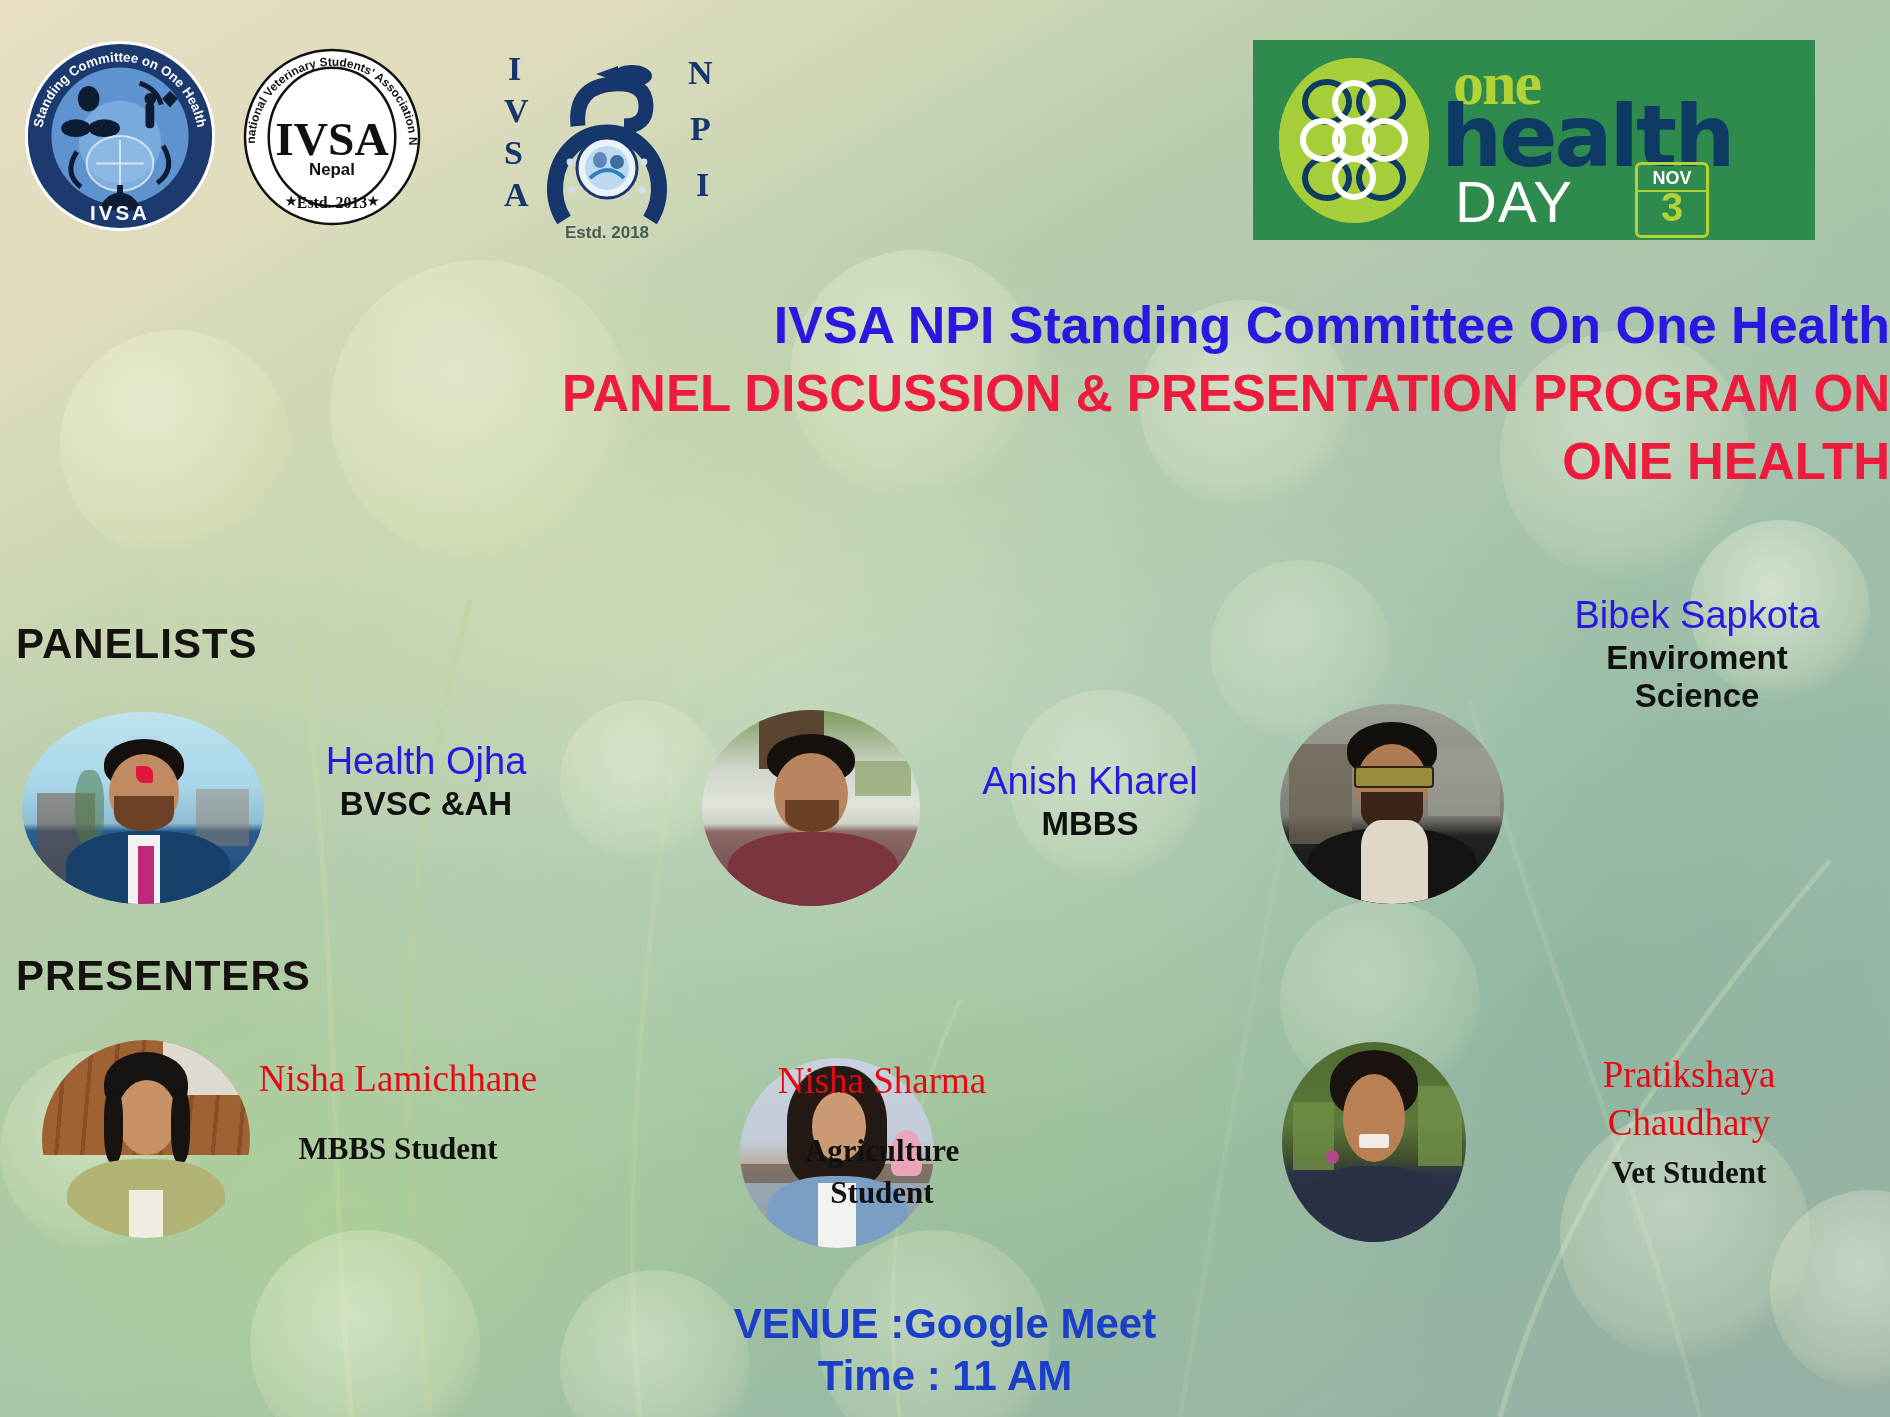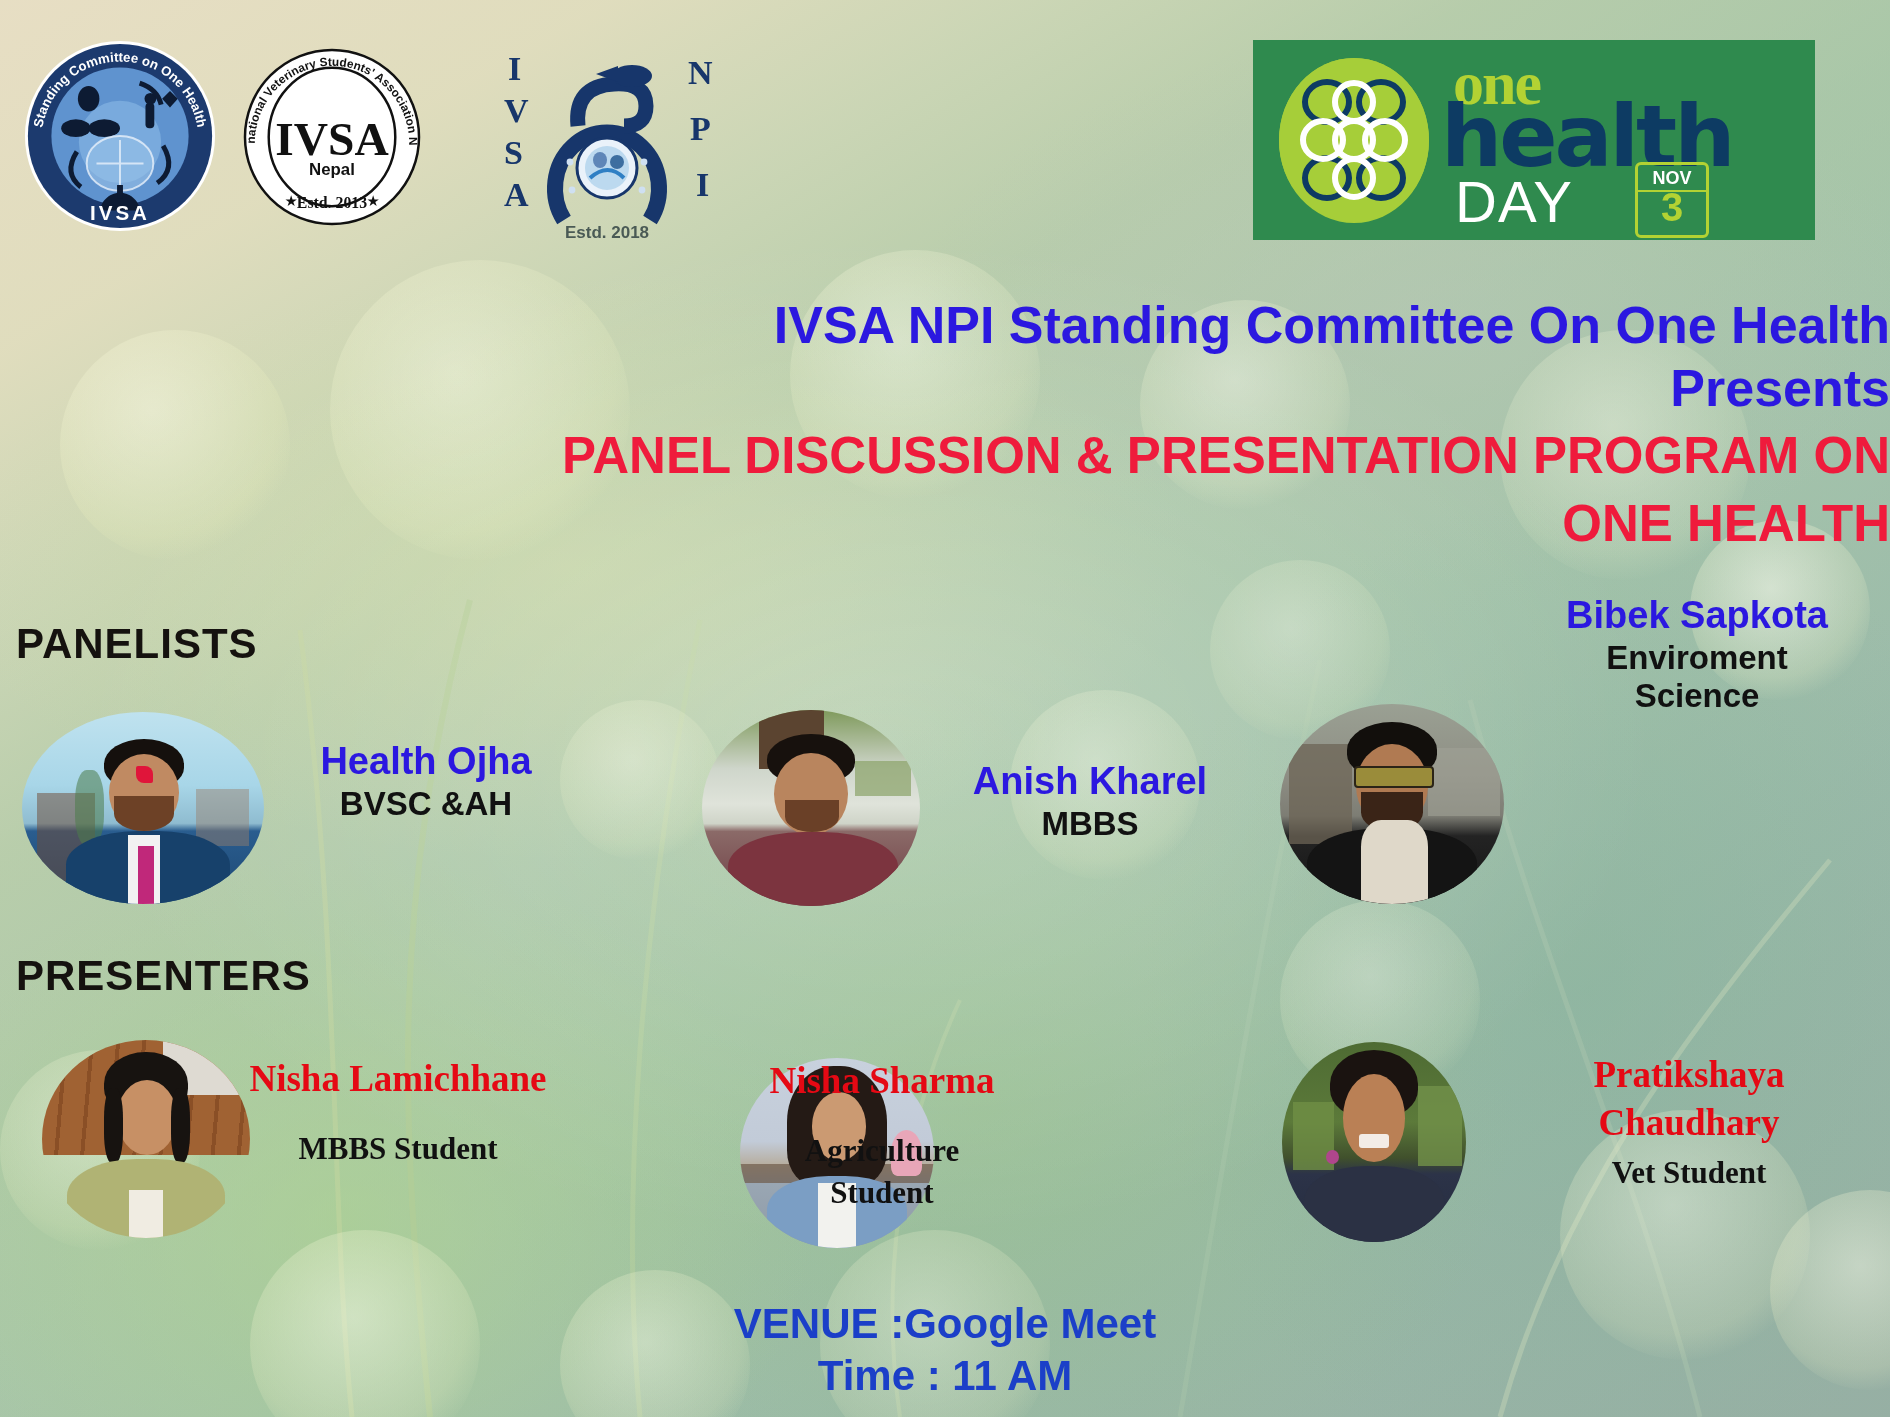--- a/index.html
+++ b/index.html
@@ -117,21 +117,21 @@
   #sec-panelists{left:16px;top:620px;}
   #sec-presenters{left:16px;top:952px;}
 
   
   .photo{
     position:absolute;border-radius:50%;overflow:hidden;
   }
   .photo .pic{width:100%;height:100%;position:relative;}
   .pname{
     position:absolute;text-align:center;
-    font-weight:bold;line-height:1.05;
+    font-weight:normal;line-height:1.05;
   }
   .prole{
     position:absolute;text-align:center;
     font-weight:bold;line-height:1.08;
   }
   .panel-name{color:#2b18e0;font-size:38px;font-family:"Liberation Sans", sans-serif;}
   .panel-role{color:#111;font-size:33px;font-family:"Liberation Sans", sans-serif;}
   .pres-name{color:#e50914;font-size:37px;font-family:"Liberation Serif", serif;}
   .pres-role{color:#111;font-size:31px;font-family:"Liberation Serif", serif;}
 
@@ -278,21 +278,20 @@
           <div class="nov">NOV</div>
           <div class="rule"></div>
           <div class="num">3</div>
         </div>
       </div>
     </div>
   </div>
 
   <div class="title-block">
     <div class="t-line1">IVSA NPI  Standing Committee On One  Health</div>
-    <div class="t-line2">Presents</div>
     <div class="t-red">PANEL DISCUSSION &amp; PRESENTATION PROGRAM ON</div>
     <div class="t-red">ONE HEALTH</div>
   </div>
 
   <div id="sec-panelists" class="sec-head">PANELISTS</div>
 
   <div class="photo" style="left:22px;top:712px;width:242px;height:192px;">
     <div class="pic">
       <div class="face-bg" style="background:linear-gradient(to bottom,#bfe2ef 0%,#a8d6e8 38%,#8fbcd0 58%,#2a5d8f 62%,#1d4873 100%);"></div>
       <div style="position:absolute;left:6%;top:42%;width:24%;height:46%;background:#6f4a33;opacity:.5;"></div>

